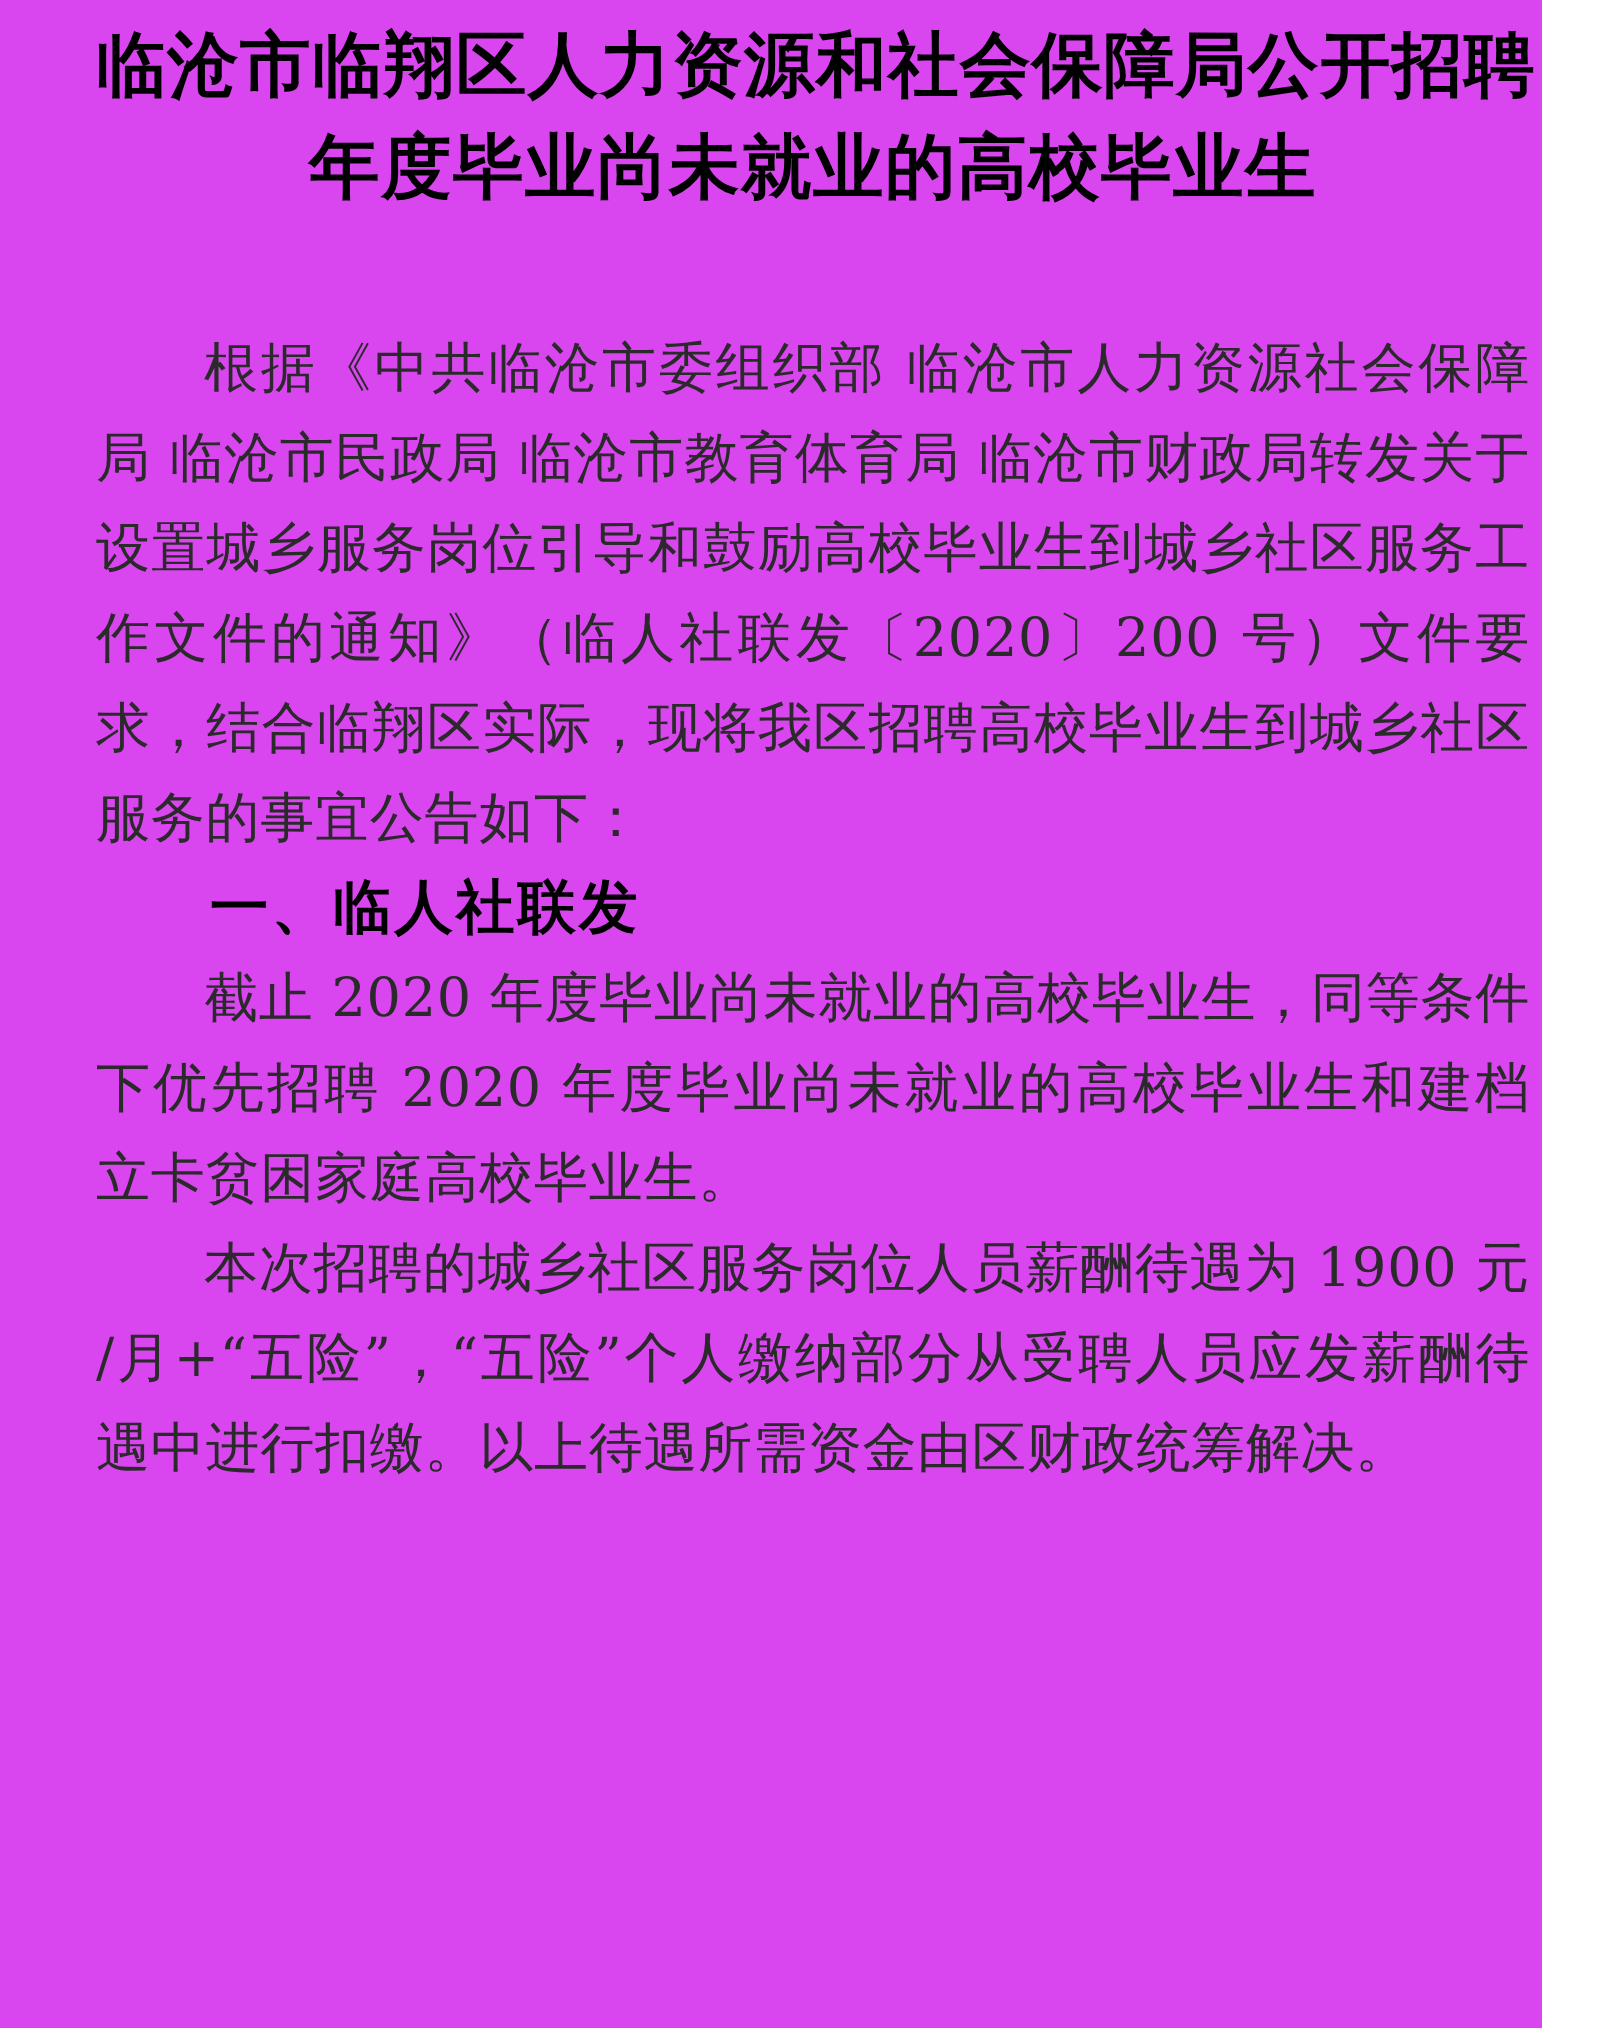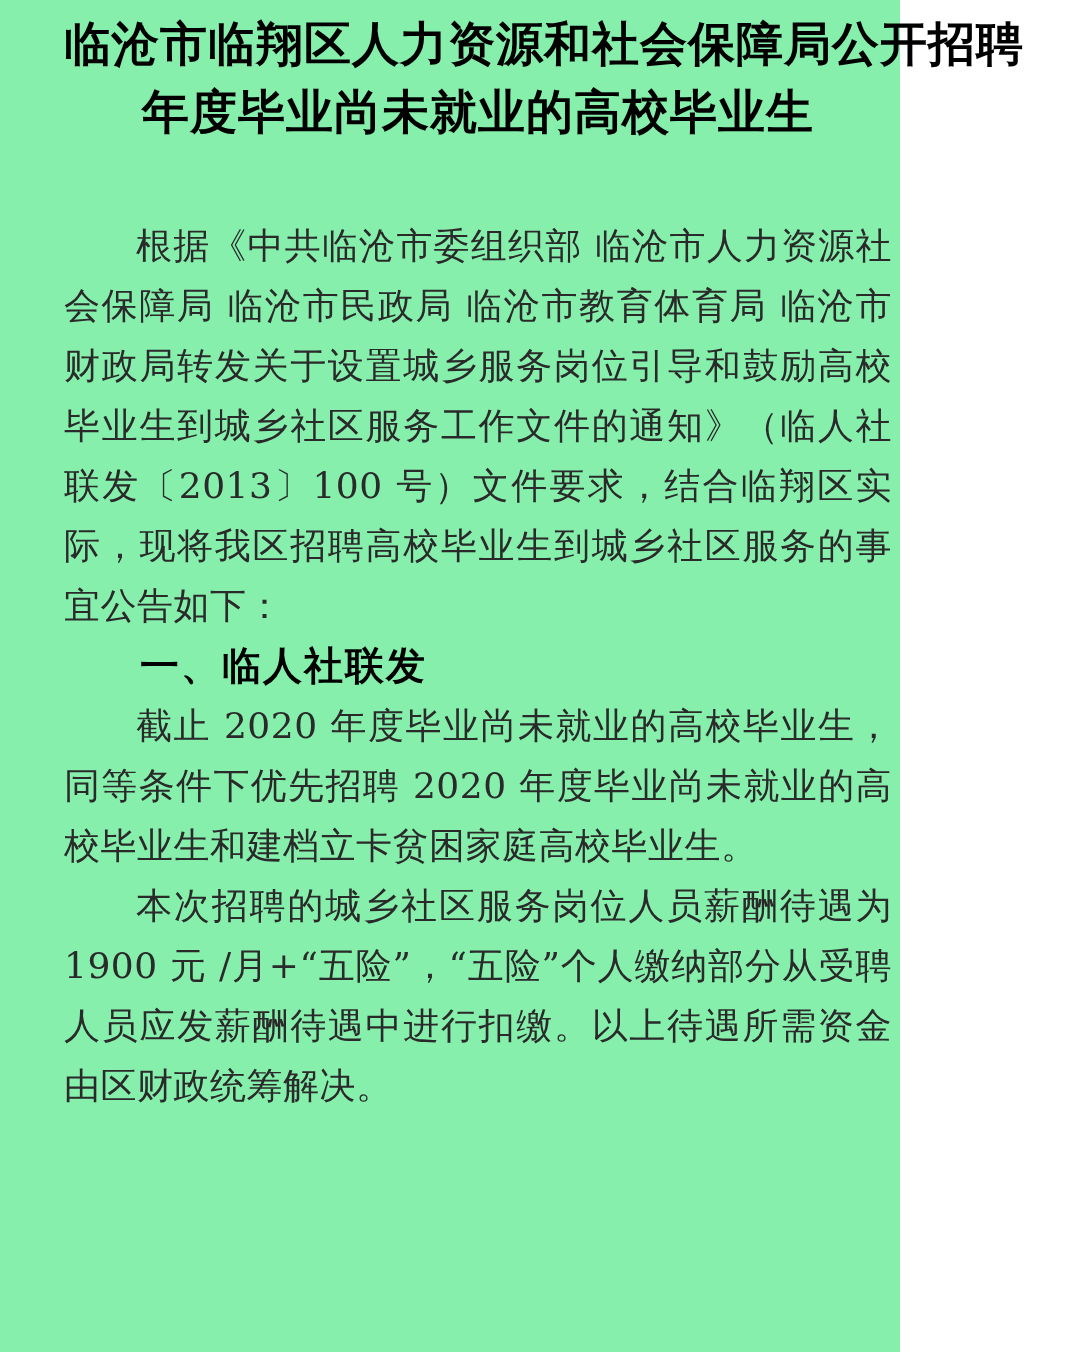--- a/index.html
+++ b/index.html
@@ -9,24 +9,24 @@
   }
   body {
     width: 1080px;
     height: 1352px;
     overflow: hidden;
     color: #262626;
     font-family: "DejaVu Serif", "Liberation Serif", serif;
   }
   .page {
     box-sizing: border-box;
-    width: 900px;
+    width: 1028px;
     height: 1352px;
     padding: 8px 8px 0 64px;
-    background: #86efac;
+    background: #d946ef;
   }
   .doc-title {
     margin: 2px 0 0 0;
     text-align: center;
     font-family: "DejaVu Sans", "Liberation Sans", sans-serif;
     font-weight: bold;
     color: #000000;
     font-size: 47px;
     line-height: 68px;
     letter-spacing: 1px;
@@ -63,20 +63,20 @@
 <body>
 
 <div class="page">
 
   <h1 class="doc-title">
     <span class="title-line">临沧市临翔区人力资源和社会保障局公开招聘</span>
     <span class="title-line">年度毕业尚未就业的高校毕业生</span>
   </h1>
 
   <div class="doc-body">
-    <p class="para">根据《中共临沧市委组织部 临沧市人力资源社会保障局 临沧市民政局 临沧市教育体育局 临沧市财政局转发关于设置城乡服务岗位引导和鼓励高校毕业生到城乡社区服务工作文件的通知》（临人社联发〔2013〕100 号）文件要求，结合临翔区实际，现将我区招聘高校毕业生到城乡社区服务的事宜公告如下：</p>
+    <p class="para">根据《中共临沧市委组织部 临沧市人力资源社会保障局 临沧市民政局 临沧市教育体育局 临沧市财政局转发关于设置城乡服务岗位引导和鼓励高校毕业生到城乡社区服务工作文件的通知》（临人社联发〔2020〕200 号）文件要求，结合临翔区实际，现将我区招聘高校毕业生到城乡社区服务的事宜公告如下：</p>
     <h2 class="heading">一、临人社联发</h2>
     <p class="para">截止 2020 年度毕业尚未就业的高校毕业生，同等条件下优先招聘 2020 年度毕业尚未就业的高校毕业生和建档立卡贫困家庭高校毕业生。</p>
     <p class="para">本次招聘的城乡社区服务岗位人员薪酬待遇为 1900 元 /月+“五险”，“五险”个人缴纳部分从受聘人员应发薪酬待遇中进行扣缴。以上待遇所需资金由区财政统筹解决。</p>
 
   </div>
 
 </div>
 
 </body></html>

